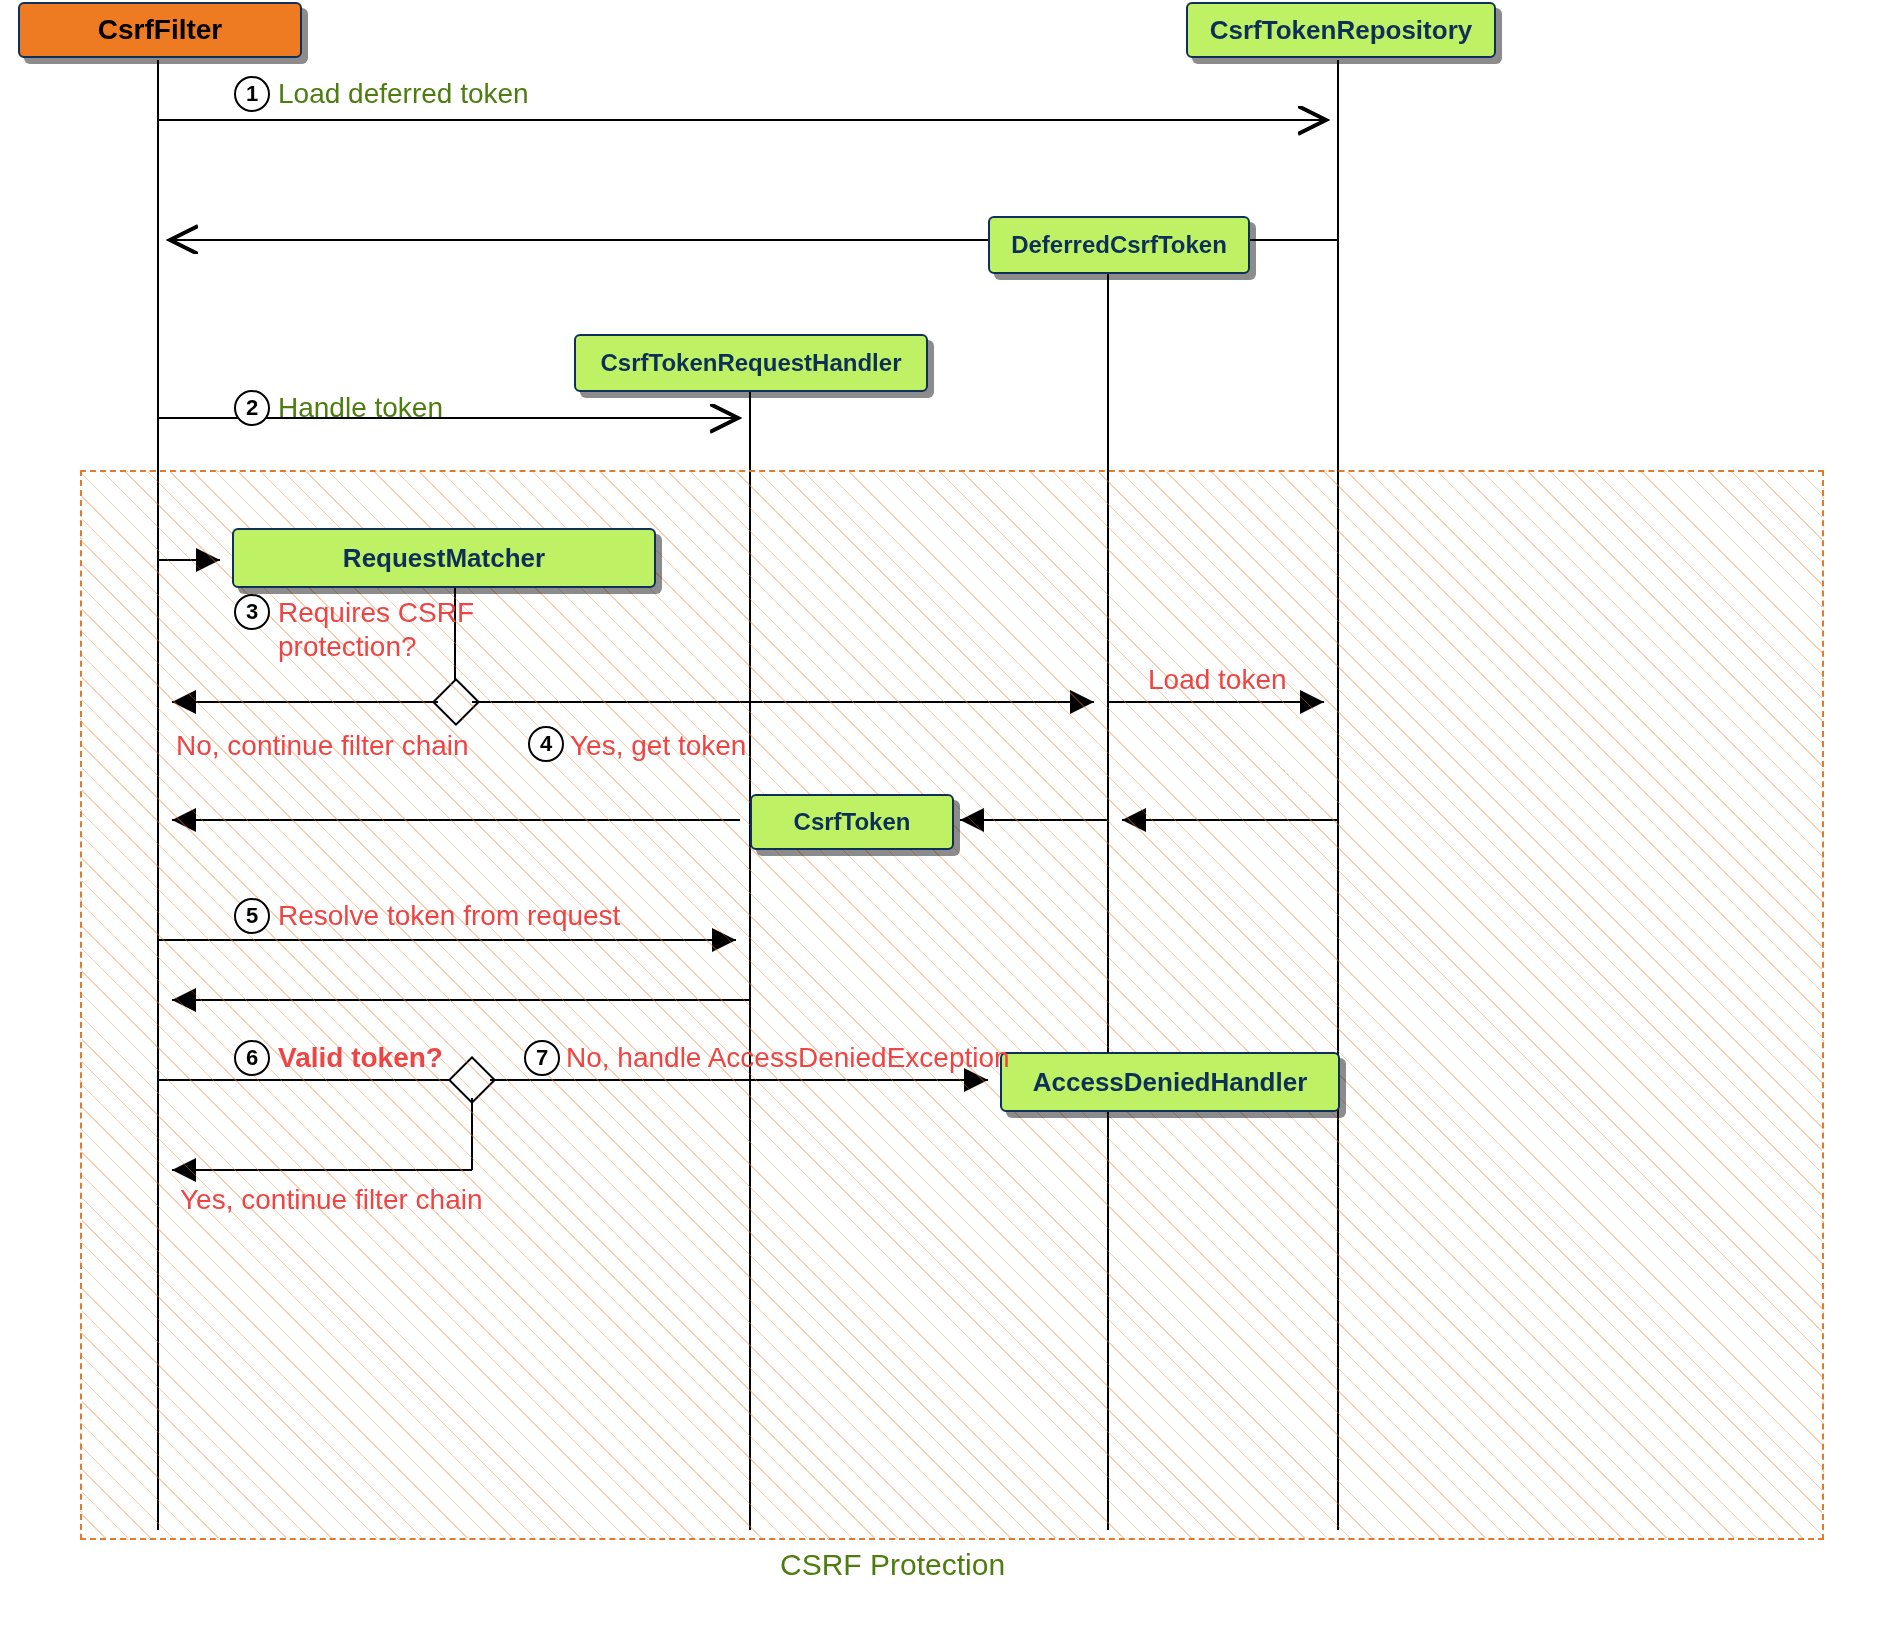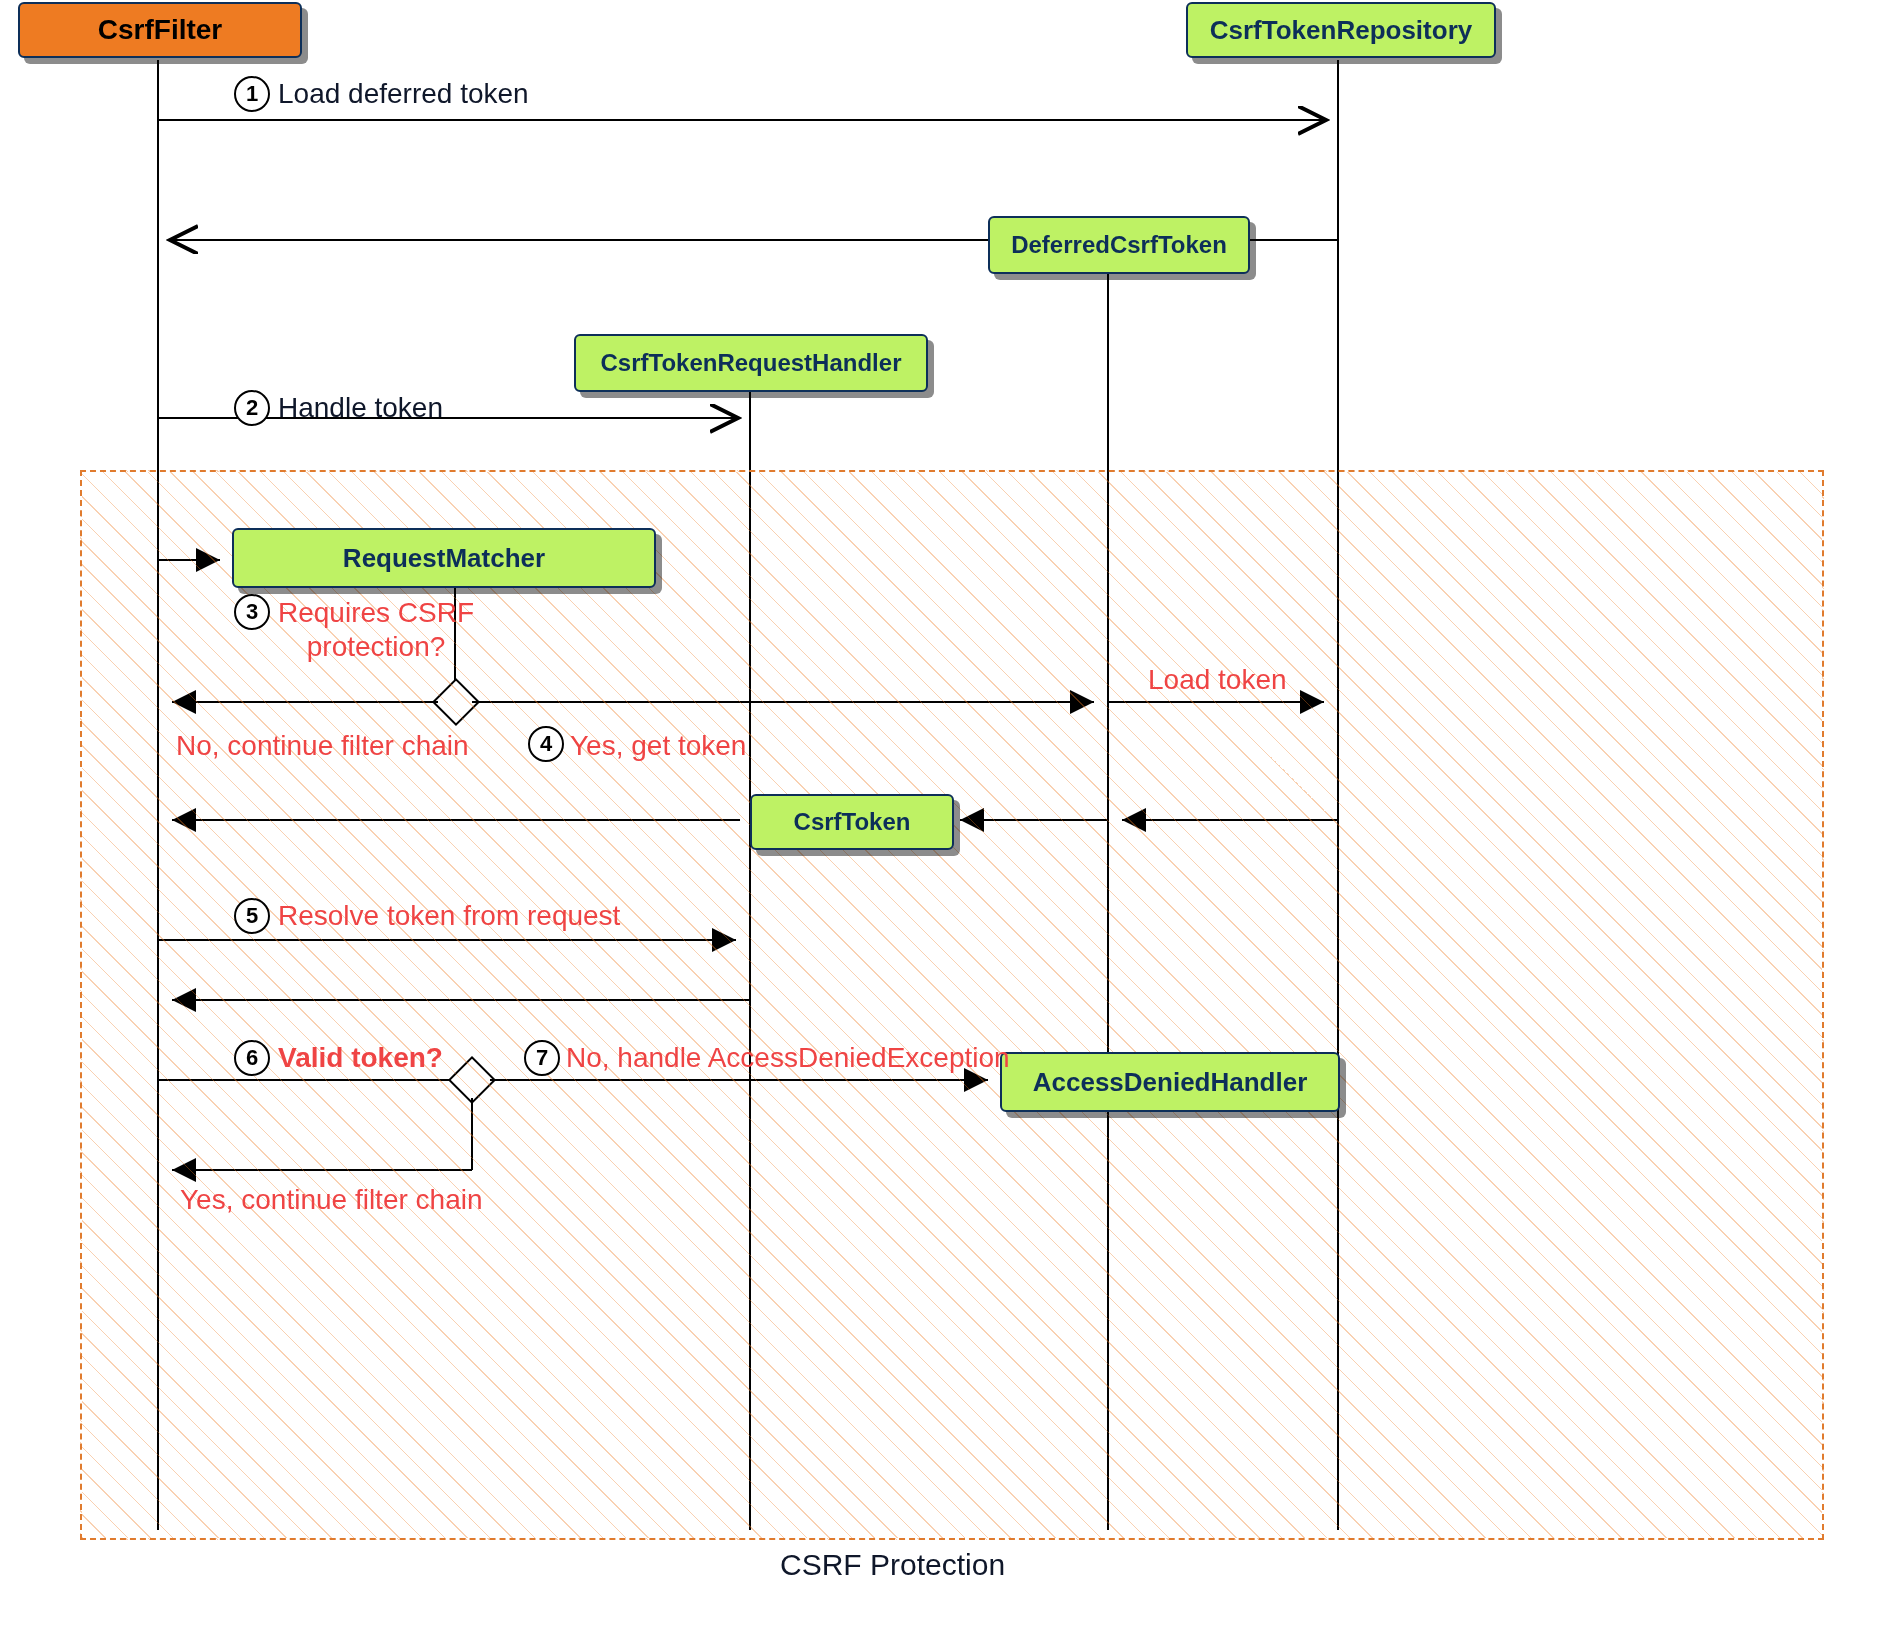--- a/index.html
+++ b/index.html
@@ -5,21 +5,20 @@
   html, body {
     margin: 0;
     padding: 0;
     background: #fff;
     font-family: Arial, Helvetica, sans-serif;
   }
   .canvas {
     position: relative;
     width: 1902px;
     height: 1648px;
-    text-align: center;
   }
   .box {
     position: absolute;
     background: #bef264;
     border: 2px solid #0d2f59;
     border-radius: 6px;
     color: #0d2f59;
     font-weight: bold;
     display: flex;
     align-items: center;
@@ -30,21 +29,21 @@
     background: #ee7b22;
     color: #000;
   }
   .label {
     position: absolute;
     color: #ef4444;
     font-size: 28px;
     white-space: pre;
   }
   .label.grey {
-    color: #0f172a;
+    color: #4d7c0f;
   }
   .badge {
     position: absolute;
     width: 32px;
     height: 32px;
     border: 2px solid #000;
     border-radius: 50%;
     background: #fff;
     color: #000;
     font-size: 22px;

